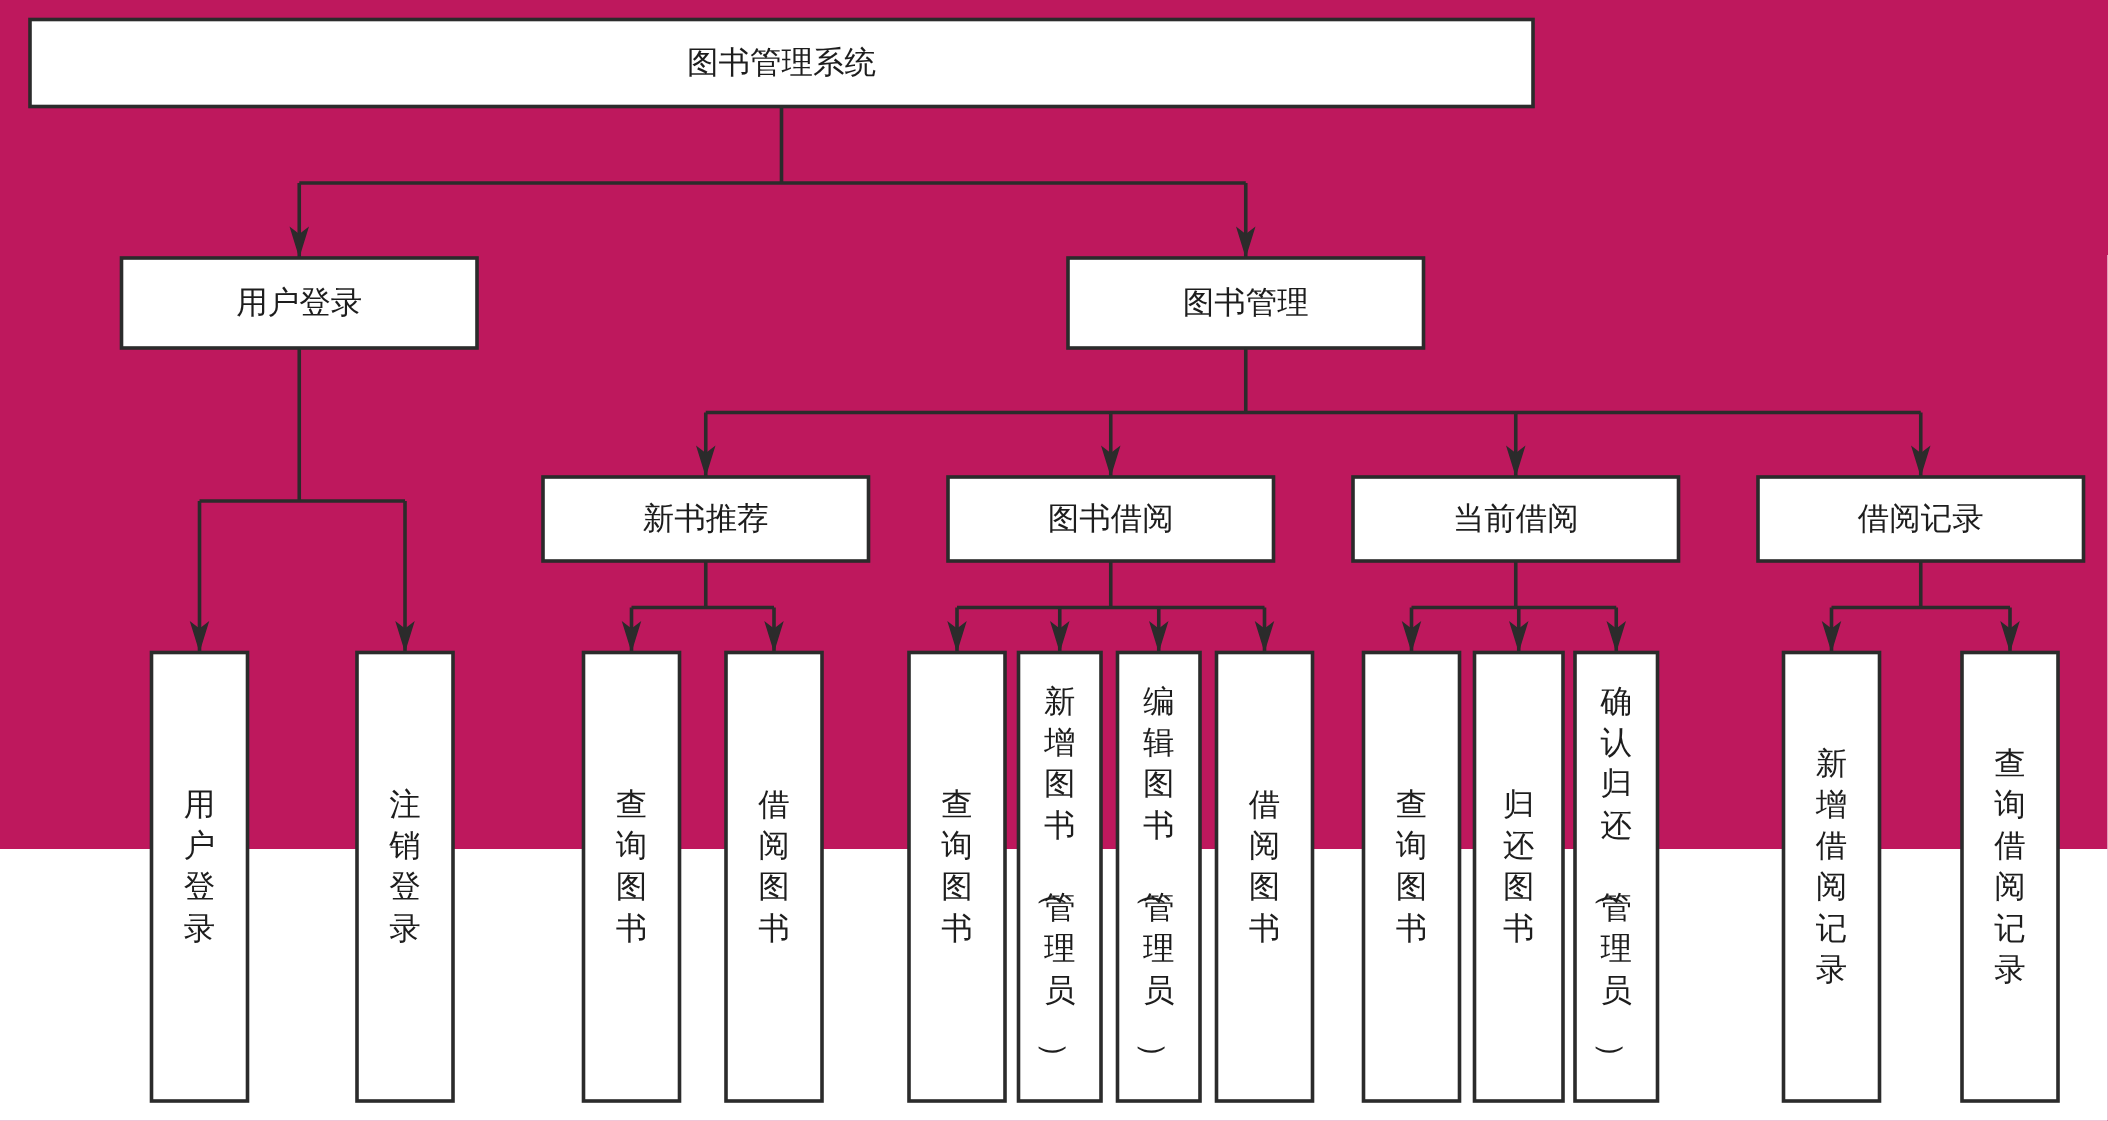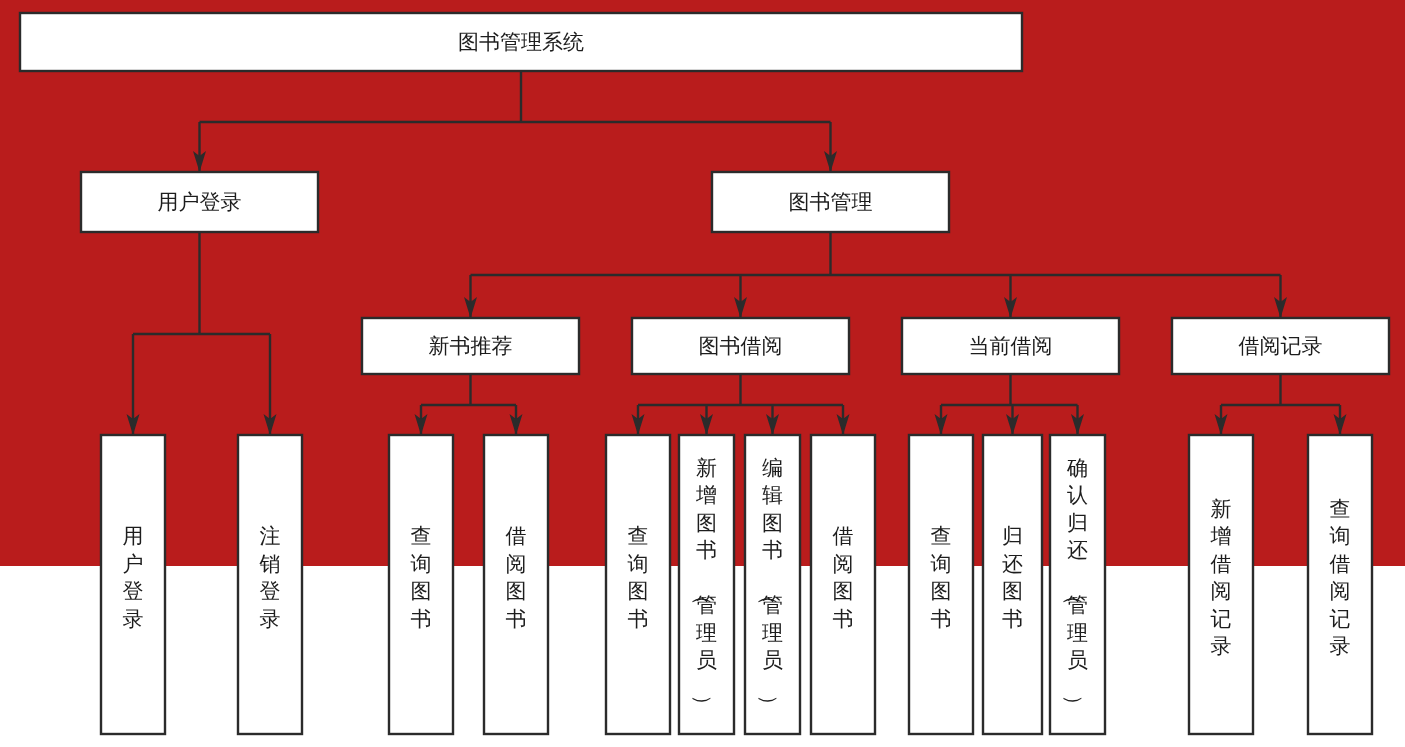--- a/index.html
+++ b/index.html
@@ -10,21 +10,21 @@
   body {
     width: 1405px;
     height: 747px;
     font-family: "Liberation Sans", "DejaVu Sans", sans-serif;
     overflow: hidden;
   }
   #diagram-root {
     position: relative;
     width: 1405px;
     height: 566px;
-    background: #b91c1c;
+    background: #be185d;
   }
   svg.flow {
     position: absolute;
     top: 0;
     left: 0;
     width: 1405px;
     height: 747px;
   }
   .node-rect {
     fill: #ffffff;

